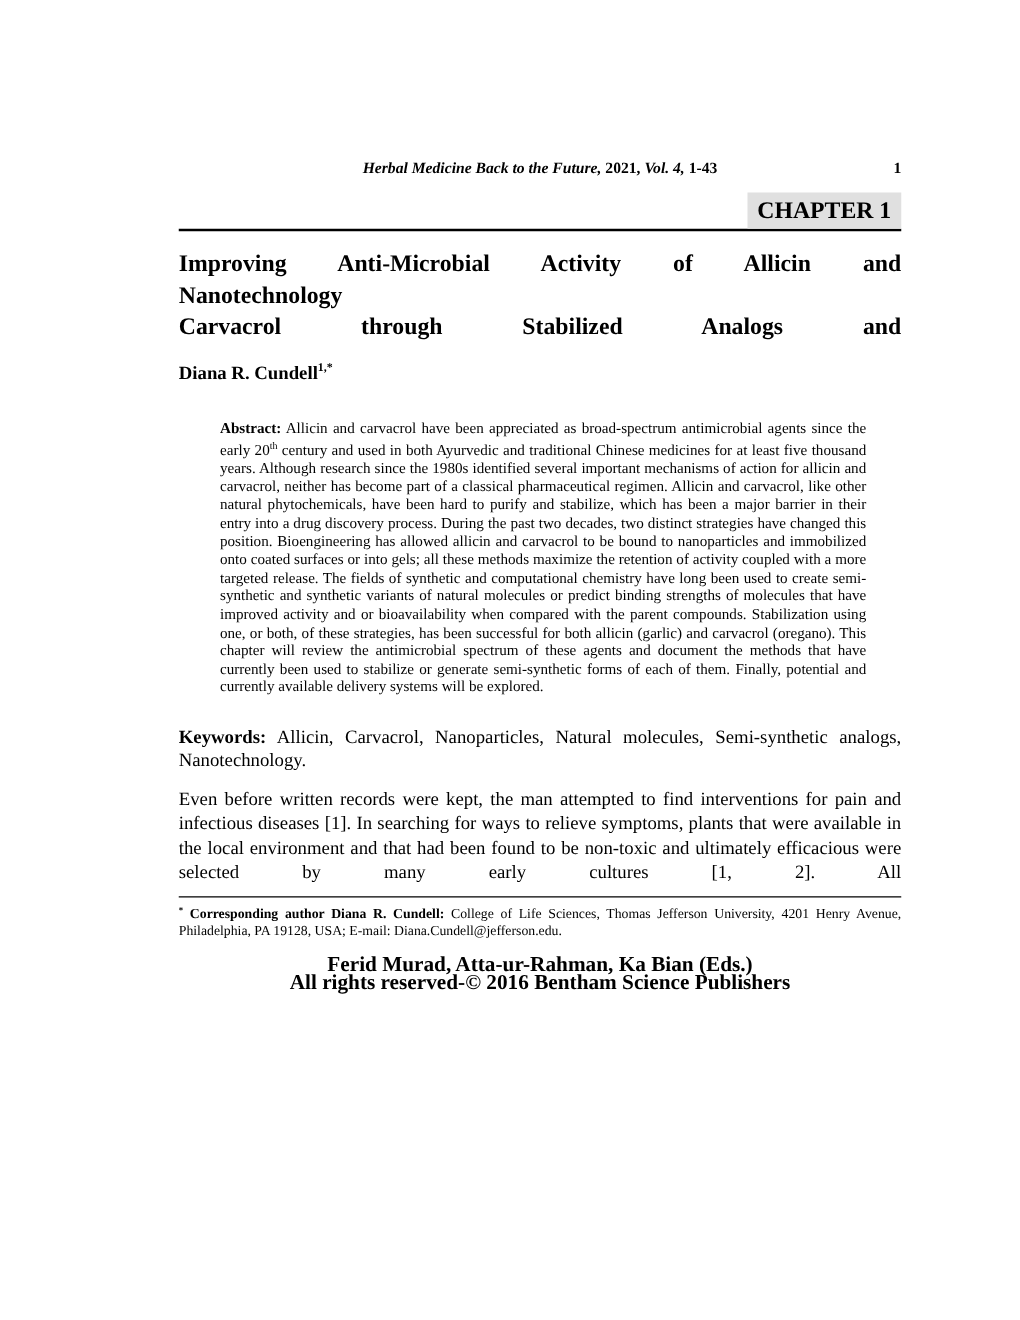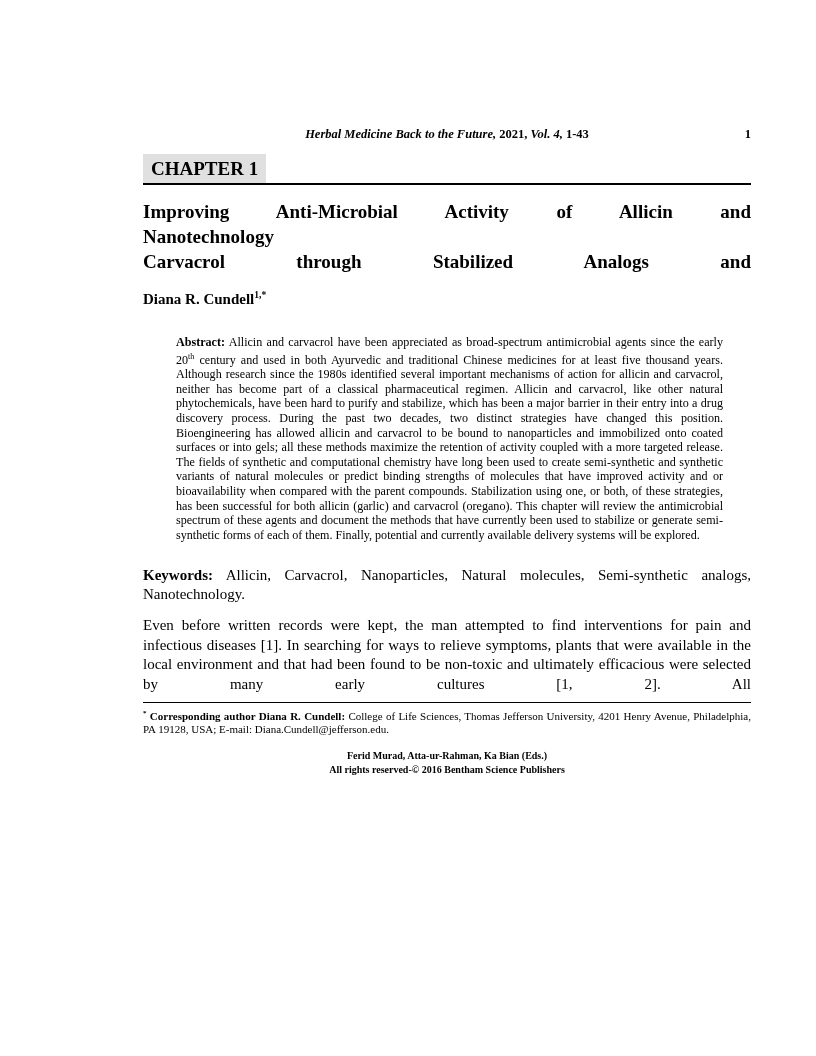--- a/index.html
+++ b/index.html
@@ -5,41 +5,42 @@
   * { margin: 0; padding: 0; box-sizing: border-box; }
   html, body { background: #ffffff; }
   .page {
     position: relative;
     width: 816px;
     height: 1056px;
     margin: 0 auto;
     background: #ffffff;
     color: #000000;
     font-family: "Liberation Serif", "DejaVu Serif", serif;
-    padding: 126px 65px 0 143px;
+    padding: 126px 95px 0 143px;
   }
   
   .running-head {
     position: relative;
     text-align: center;
     font-weight: bold;
     font-size: 12.5px;
     line-height: 16px;
   }
   .running-head .ital { font-style: italic; }
   .page-num {
     position: absolute;
     right: 0;
     top: 0;
     font-weight: bold;
   }
   
   .chapter-row {
     margin-top: 12px;
     border-bottom: 2px solid #000000;
+    text-align: right;
   }
   .chapter-badge {
     display: inline-block;
     background: #e0e0e0;
     font-weight: bold;
     font-size: 19px;
     line-height: 24px;
     padding: 3px 8px 2px 8px;
     vertical-align: bottom;
   }
@@ -85,21 +86,21 @@
     font-size: 11px;
     line-height: 13px;
     text-align: justify;
   }
   .footnote sup { font-size: 7px; }
   
   .footer {
     margin-top: 13px;
     text-align: center;
     font-weight: bold;
-    font-size: 10px;
+    font-size: 17px;
     line-height: 14px;
   }
 </style>
 </head>
 <body>
 
 <div class="page">
 
   <div class="running-head">
     <span><span class="ital">Herbal Medicine Back to the Future,</span><span> 2021, </span><span class="ital">Vol. 4,</span><span> 1-43</span></span>

